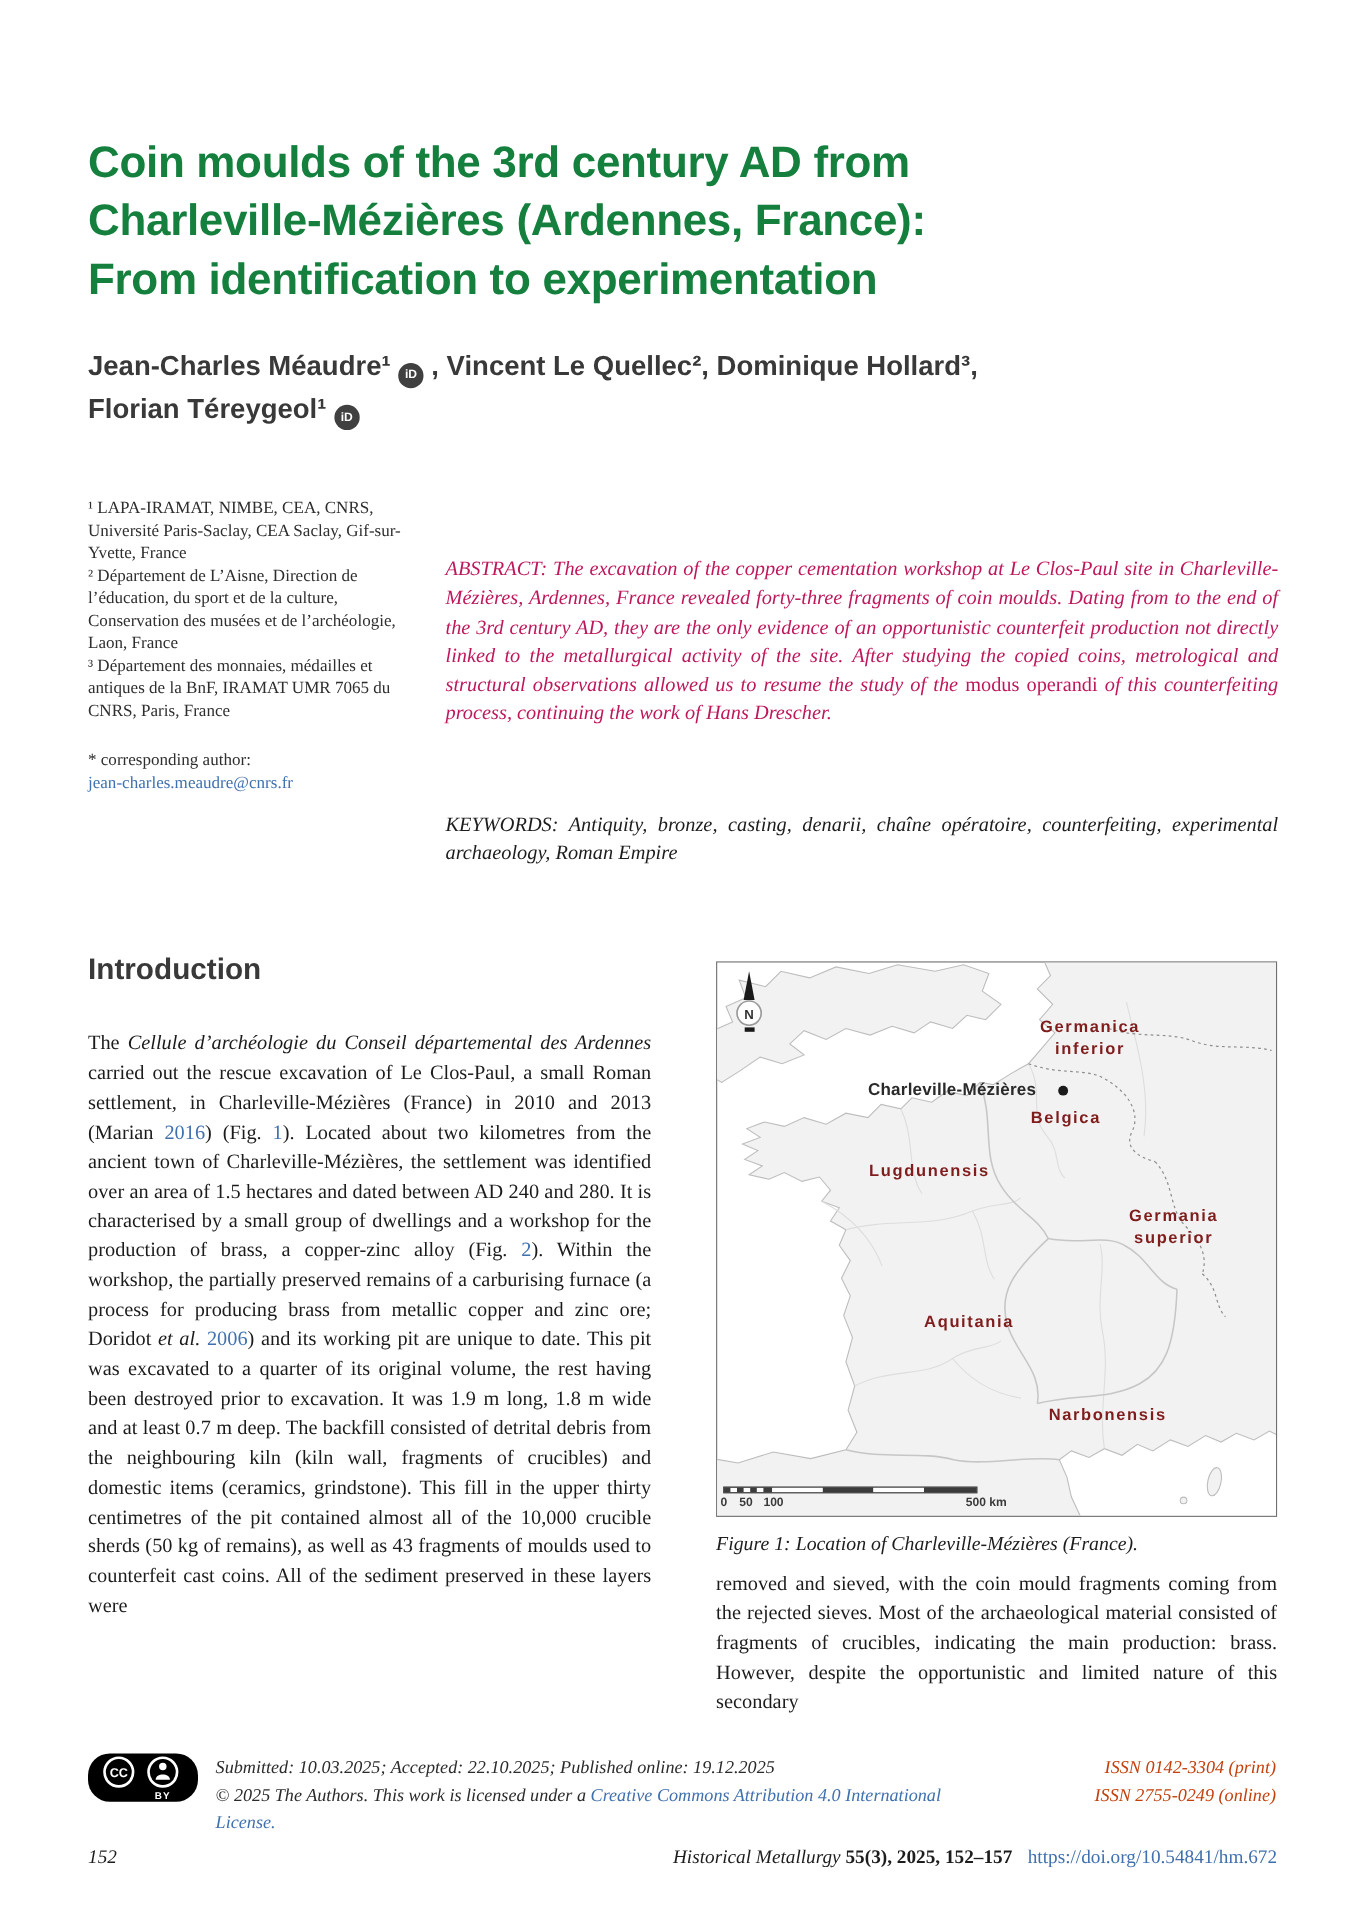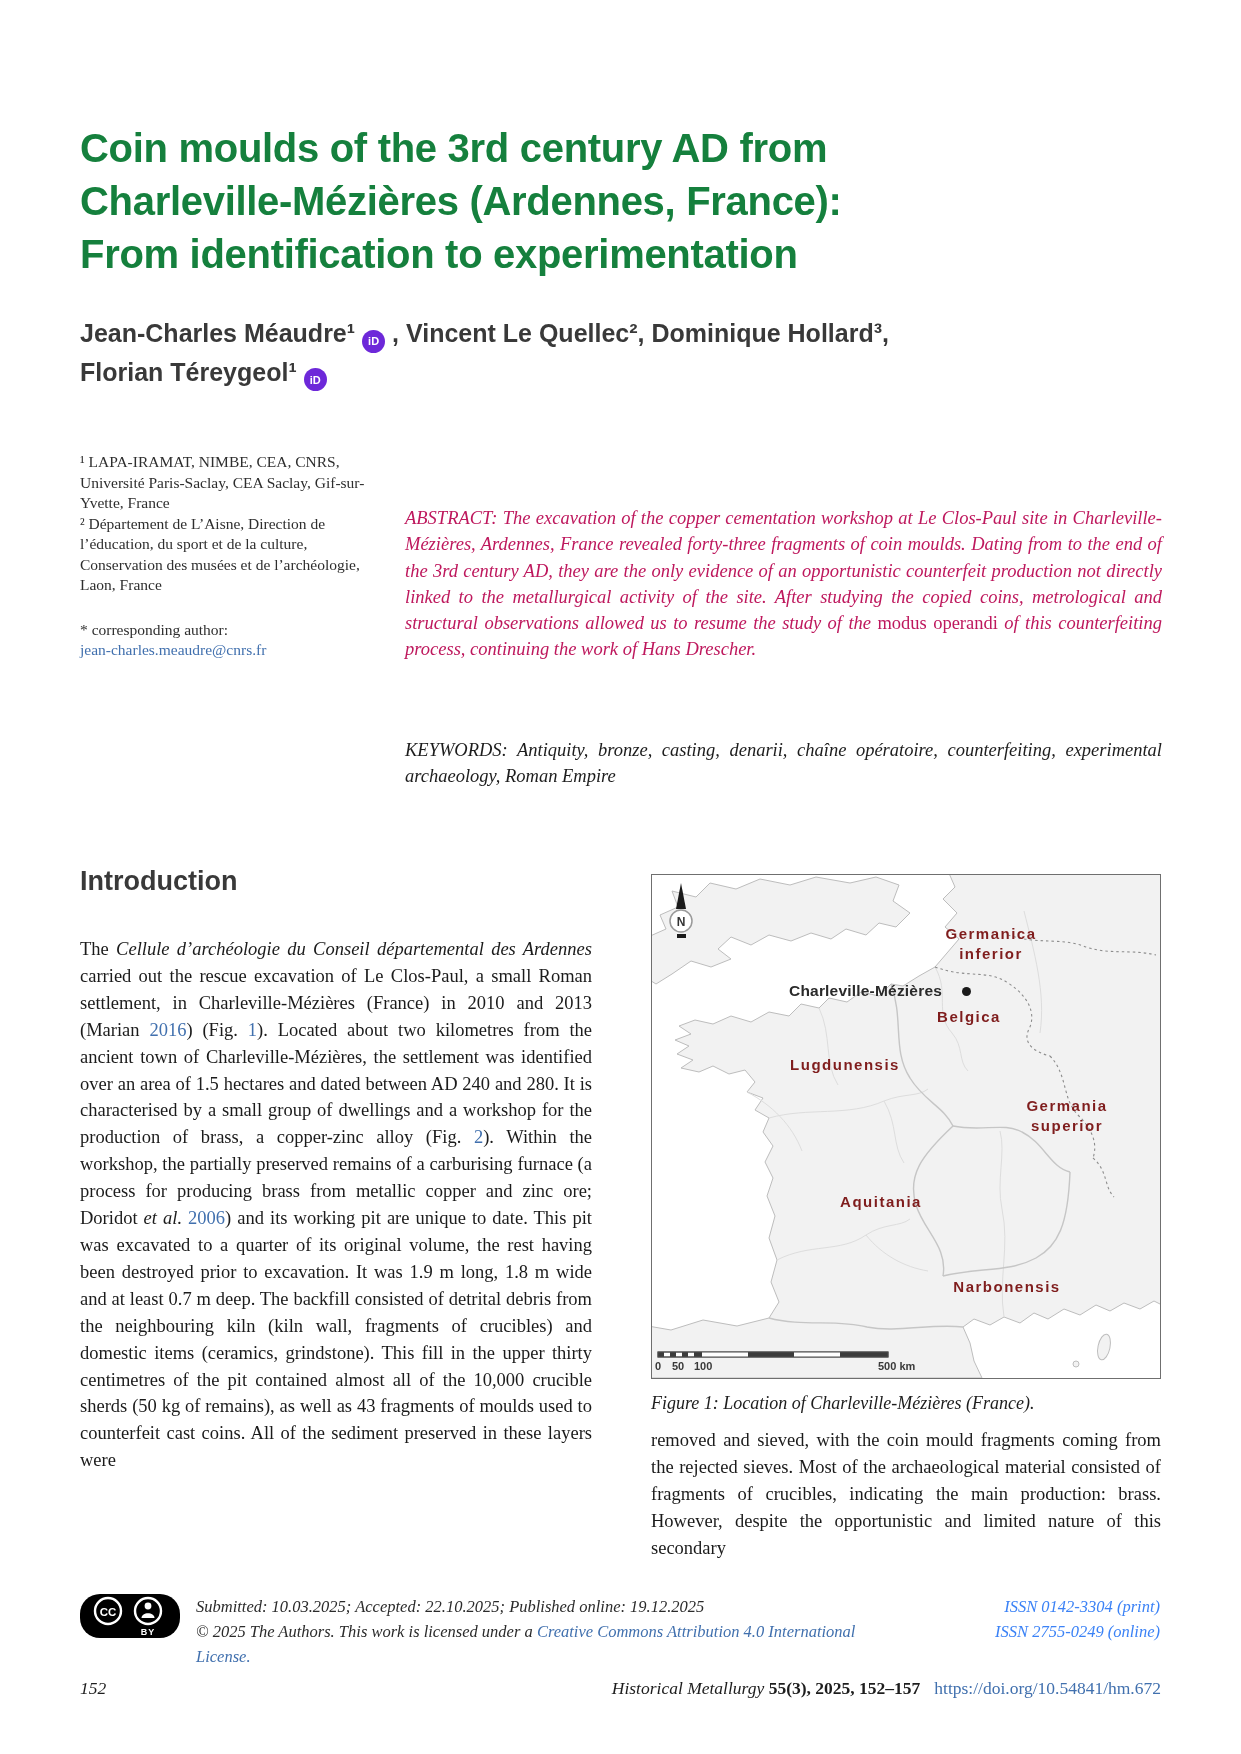--- a/index.html
+++ b/index.html
@@ -8,21 +8,21 @@
 
   
   .title{position:absolute;left:80px;top:122px;width:1010px;margin:0;
          font-family:"Liberation Sans","DejaVu Sans",sans-serif;
          font-size:40px;line-height:53px;font-weight:700;color:#15803d;letter-spacing:-0.3px;}
   .title span{display:block;}
   .authors{position:absolute;left:80px;top:314px;width:1000px;
            font-family:"Liberation Sans","DejaVu Sans",sans-serif;
            font-size:25px;line-height:38px;font-weight:700;color:#393939;}
   .orcid{display:inline-flex;align-items:center;justify-content:center;
-         width:23px;height:23px;border-radius:50%;background:#6d28d9;color:#fff;
+         width:23px;height:23px;border-radius:50%;background:#404040;color:#fff;
          font-family:"Liberation Sans",sans-serif;font-size:11px;font-weight:700;
          vertical-align:-3px;margin:0 7px;}
 
   
   .affil{position:absolute;left:80px;top:452px;width:300px;font-size:15.5px;line-height:20.5px;color:#2e2e2e;}
   .affil .aff{margin:0;}
   .corresponding{margin-top:24px;}
   .link{color:#4170ae;text-decoration:none;cursor:pointer;}
 
   
@@ -54,21 +54,21 @@
   .scale-label{position:absolute;font-family:"Liberation Sans",sans-serif;font-weight:700;
                font-size:11px;color:#3a3a3a;}
   .caption{margin-top:14px;font-size:18px;font-style:italic;color:#1d1d1d;}
 
   
   .cc-badge{position:absolute;left:80px;top:1594px;width:100px;height:44px;background:#000;
             border-radius:20px;display:flex;align-items:flex-start;justify-content:center;}
   .foot-left{position:absolute;left:196px;top:1594px;width:690px;
              font-size:16.5px;line-height:25px;font-style:italic;color:#2b2b2b;}
   .foot-right{position:absolute;right:81px;top:1594px;text-align:right;
-              font-size:16.5px;line-height:25px;font-style:italic;color:#3b82f6;}
+              font-size:16.5px;line-height:25px;font-style:italic;color:#c2410c;}
   .bottom-row{position:absolute;left:80px;top:1678px;width:1081px;display:flex;align-items:baseline;
               font-size:17.5px;color:#1d1d1d;gap:36px;}
   .page-num{font-style:italic;}
   .journal-group{margin-left:auto;display:flex;gap:14px;align-items:baseline;}
   .journal-name{font-style:italic;}
   .journal-ref{font-weight:700;}
 </style>
 </head>
 <body>
 
@@ -81,20 +81,21 @@
   </h1>
 
   <div class="authors">
     <div><span>Jean-Charles Méaudre¹</span><span class="orcid">iD</span><span>, Vincent Le Quellec², Dominique Hollard³,</span></div>
     <div><span>Florian Téreygeol¹</span><span class="orcid">iD</span></div>
   </div>
 
   <div class="affil">
     <p class="aff">¹ LAPA-IRAMAT, NIMBE, CEA, CNRS, Université Paris-Saclay, CEA Saclay, Gif-sur-Yvette, France</p>
     <p class="aff">² Département de L’Aisne, Direction de l’éducation, du sport et de la culture, Conservation des musées et de l’archéologie, Laon, France</p>
+    <p class="aff">³ Département des monnaies, médailles et antiques de la BnF, IRAMAT UMR 7065 du CNRS, Paris, France</p>
     <div class="corresponding">
       <div>* corresponding author:</div>
       <span class="link">jean-charles.meaudre@cnrs.fr</span>
     </div>
   </div>
 
   <div class="abstract"><span>ABSTRACT:</span><span> The excavation of the copper cementation workshop at Le Clos-Paul site in Charleville-Mézières, Ardennes, France revealed forty-three fragments of coin moulds. Dating from to the end of the 3rd century AD, they are the only evidence of an opportunistic counterfeit production not directly linked to the metallurgical activity of the site. After studying the copied coins, metrological and structural observations allowed us to resume the study of the </span><span class="roman">modus operandi</span><span> of this counterfeiting process, continuing the work of Hans Drescher.</span></div>
 
   <div class="keywords"><span>KEYWORDS:</span><span> Antiquity, bronze, casting, denarii, chaîne opératoire, counterfeiting, experimental archaeology, Roman Empire</span></div>
 

